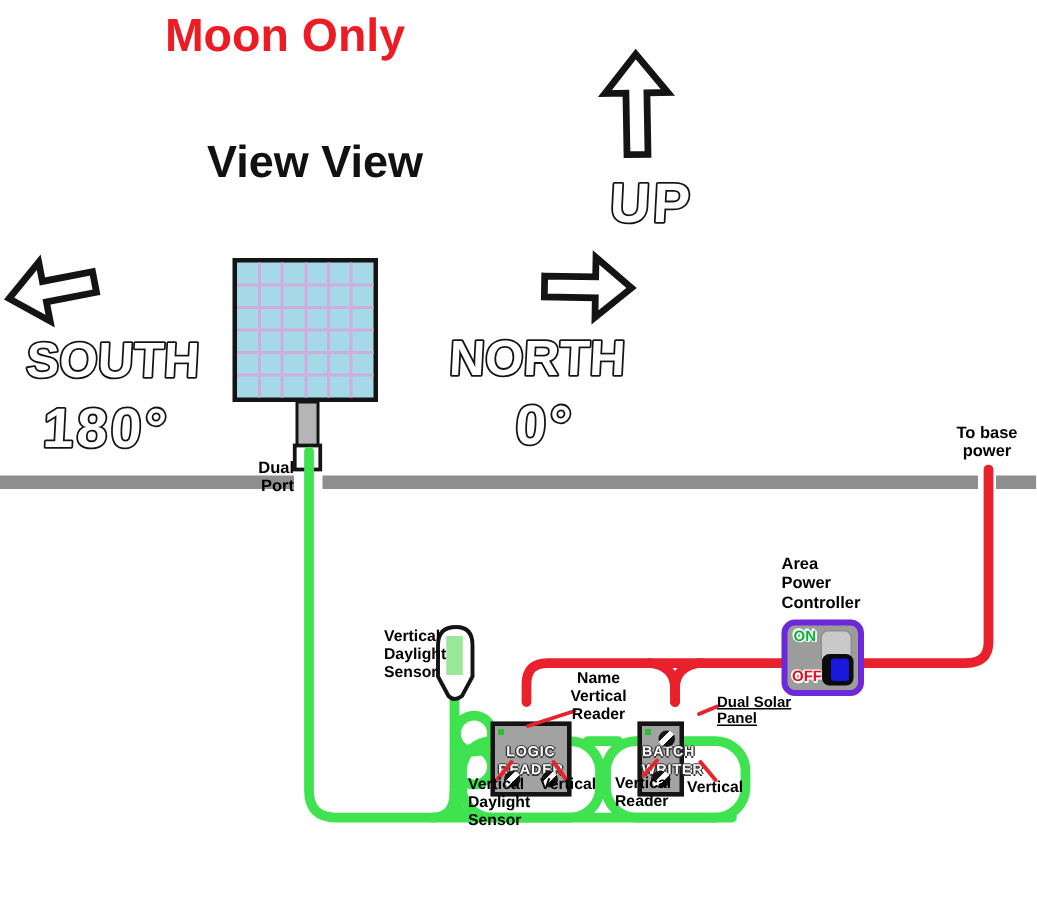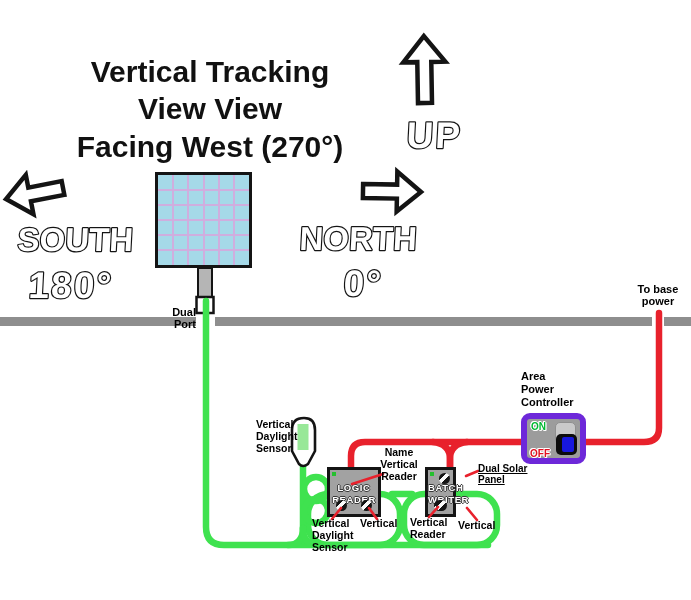--- a/index.html
+++ b/index.html
@@ -22,31 +22,31 @@
   
   .title{position:absolute;text-align:center;font-weight:bold;color:#111;z-index:4;}
   #moon{left:40px;top:6px;width:300px;font-size:31px;color:var(--title-red);}
   .t1{left:25px;width:370px;font-size:30px;}
 
   
   .lbl{position:absolute;font-weight:bold;font-size:10.5px;line-height:1.12;color:#000;z-index:4;}
 
   
   .dev{position:absolute;box-sizing:border-box;background:var(--device-gray);
-       border:3px solid #141414;z-index:2;}
+       border:3px solid #141414;z-index:2;margin-top:14px;}
   .devlbl{position:absolute;left:0;right:0;top:12px;text-align:center;color:#fff;
           font-weight:bold;font-size:9.5px;line-height:1.3;letter-spacing:.6px;
           text-shadow:-1px 0 #3a3a3a,1px 0 #3a3a3a,0 -1px #3a3a3a,0 1px #3a3a3a;}
   .screw{position:absolute;width:11px;height:11px;border-radius:50%;
          background:linear-gradient(135deg,#141414 36%,#fafafa 36%,#fafafa 58%,#141414 58%);}
   .led{position:absolute;left:2px;top:2px;width:4px;height:4px;background:#25c02f;}
 
   
-  #apc{position:absolute;left:521px;top:413px;width:65px;height:51px;box-sizing:border-box;
-       background:#9c9c9c;border:6px solid #6d28d9;border-radius:9px;z-index:2;}
+  #apc{position:absolute;left:521px;top:413px;width:55px;height:51px;box-sizing:border-box;
+       background:#9c9c9c;border:4px solid #6d28d9;border-radius:9px;z-index:2;}
   .badge{position:absolute;font-weight:bold;font-size:10px;
          text-shadow:-1px 0 #fff,1px 0 #fff,0 -1px #fff,0 1px #fff,1px 1px #fff,-1px -1px #fff;}
   #on-badge{left:4px;top:2px;color:var(--on-green);}
   #off-badge{left:3px;top:29px;color:var(--off-red);}
   #btn-gray{position:absolute;right:4px;top:3px;width:19px;height:21px;background:#c9c9c9;
             border:1px solid #8f8f8f;border-radius:5px;}
   #btn-black{position:absolute;right:3px;bottom:3px;width:21px;height:21px;background:#0c0c0c;
              border-radius:5px;}
   #btn-blue{position:absolute;right:3px;top:3px;width:12px;height:15px;
             background:var(--button-blue);border-radius:2px;}
@@ -99,23 +99,22 @@
     <path class="arrow" d="M0,-7 H34 V-20 L58,0 L34,20 V7 H0 Z" transform="translate(63,188) rotate(169)"></path>
     <path class="arrow" d="M0,-7 H34 V-20 L58,0 L34,20 V7 H0 Z" transform="translate(363,191) rotate(1)"></path>
 
     <text class="otl otl2" transform="translate(406,148) skewX(-3)">UP</text>
     <text class="otl" transform="translate(17,251) skewX(-3)">SOUTH</text>
     <text class="otl otl2" transform="translate(28,298) skewX(-3)">180°</text>
     <text class="otl" transform="translate(299,250) skewX(-3)">NORTH</text>
     <text class="otl otl2" transform="translate(343,296) skewX(-3)">0°</text>
   </svg>
 
-  <div class="title t1" style="top:55px">Vertical Tracking</div>
+  <div class="title" id="moon">Moon Only</div>
   <div class="title t1" style="top:92px">View View</div>
-  <div class="title t1" style="top:130px">Facing West (270°)</div>
 
   <div class="dev" style="left:327px;top:467px;width:54px;height:50px;">
     <div class="led"></div>
     <div class="devlbl">
       <div>LOGIC</div>
       <div>READER</div>
     </div>
     <div class="screw" style="left:6px;bottom:3px;"></div>
     <div class="screw" style="right:6px;bottom:3px;"></div>
   </div>

